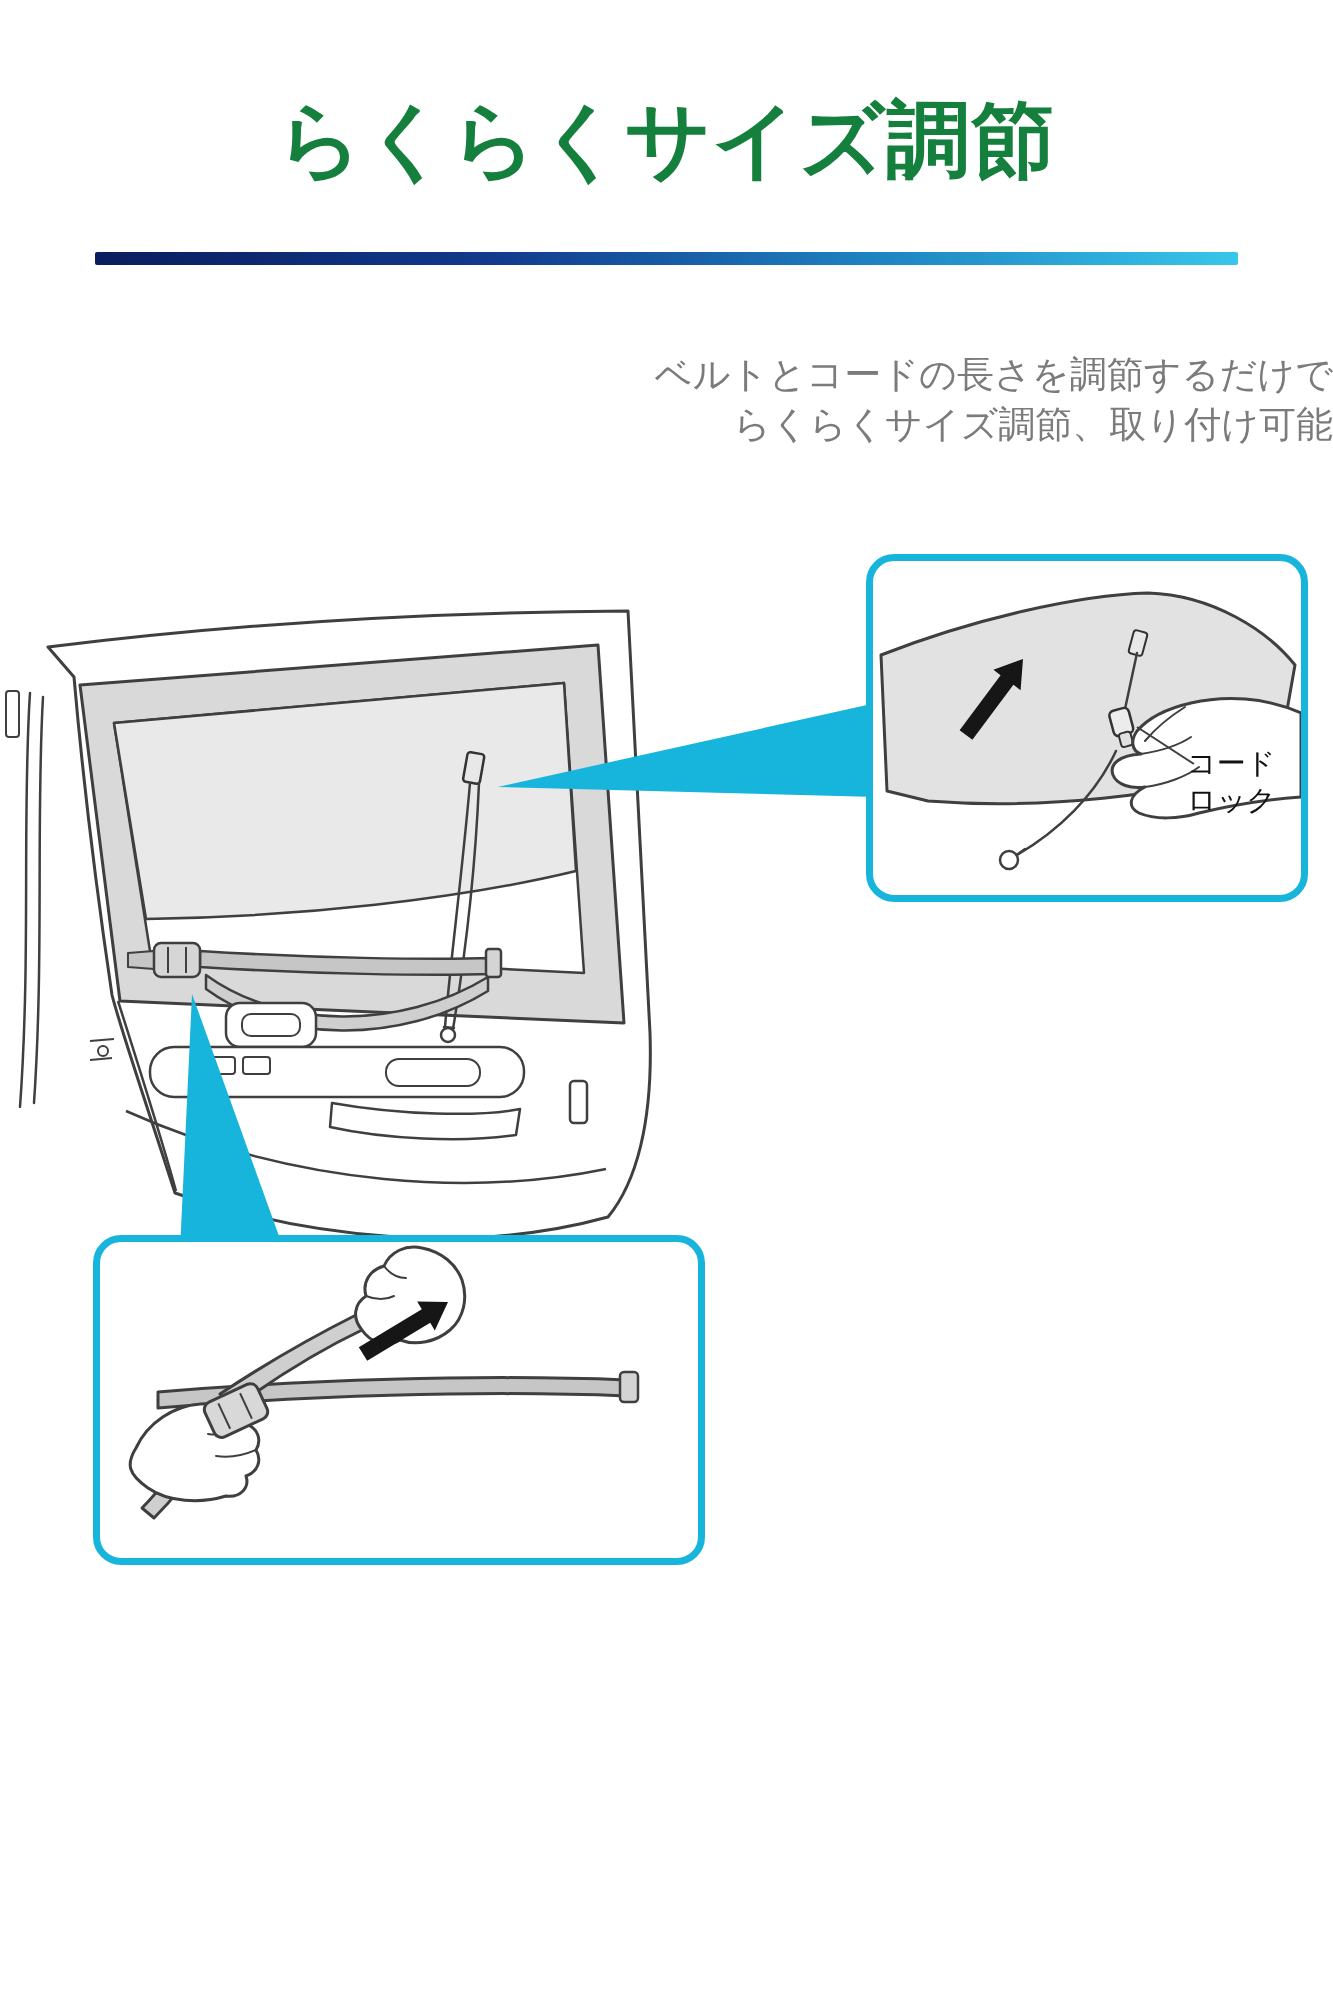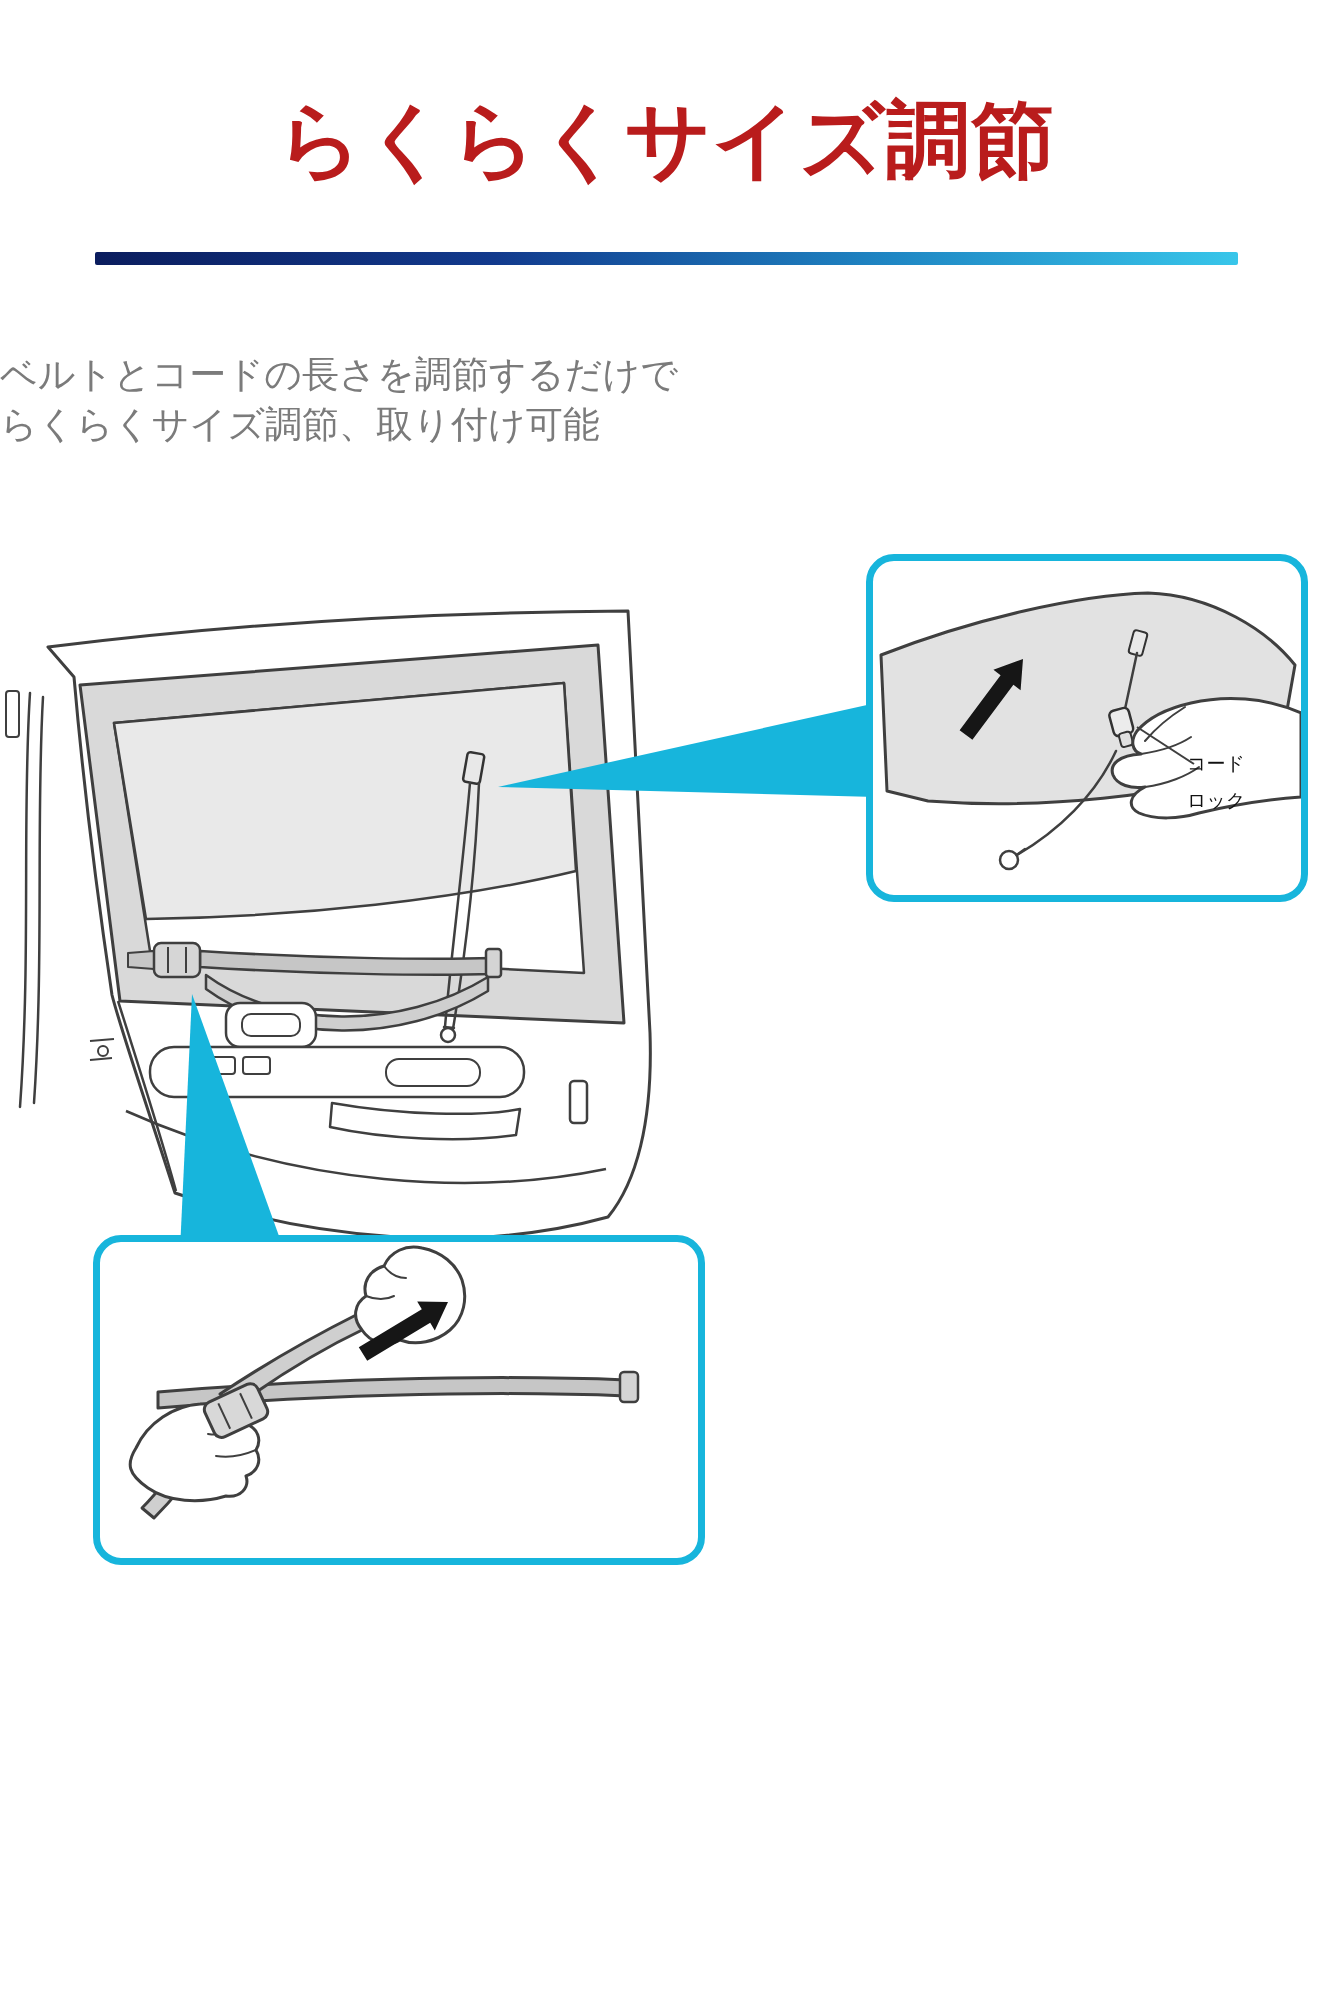--- a/index.html
+++ b/index.html
@@ -4,44 +4,44 @@
 <style>
   html,body{margin:0;padding:0;background:#fff;}
   #canvas{
     position:relative;width:1333px;height:2000px;margin:0 auto;
     background:#ffffff;overflow:hidden;
     font-family:"Liberation Sans",sans-serif;
   }
   .abs{position:absolute;}
   #title{
     left:0;right:0;top:84px;text-align:center;
-    font-size:84px;font-weight:800;color:#b91c1c;letter-spacing:1px;
+    font-size:84px;font-weight:800;color:#15803d;letter-spacing:1px;
   }
   #divider{
     left:95px;top:252px;width:1143px;height:13px;border-radius:2px;
     background:linear-gradient(90deg,#0b1d5e 0%,#123a8d 35%,#1f87c4 70%,#38c6ea 100%);
   }
   #subtitle{
-    left:0;right:0;top:350px;text-align:left;
+    left:0;right:0;top:350px;text-align:right;
     font-size:37px;line-height:50px;color:#7b7b7b;font-weight:500;
   }
   #main-illo{left:0;top:555px;z-index:0;}
   .wedge{z-index:1;}
   #wedge1{left:492px;top:695px;}
   #wedge2{left:155px;top:988px;}
   .inset-box{
     position:absolute;background:#fff;border:7px solid #17b5dc;
     border-radius:28px;z-index:2;box-sizing:border-box;overflow:hidden;
   }
   #inset-tr{left:866px;top:554px;width:442px;height:348px;}
   #inset-bl{left:93px;top:1235px;width:612px;height:330px;}
   .inset-box svg{position:absolute;left:0;top:0;}
   #cordlock-label{
     position:absolute;left:314px;top:184px;width:110px;
-    font-size:19px;line-height:37px;color:#111;font-weight:500;
+    font-size:29px;line-height:37px;color:#111;font-weight:500;
   }
 </style>
 </head>
 <body>
 
 <div id="canvas">
 
   <div id="title" class="abs">らくらくサイズ調節</div>
 
   <div id="divider" class="abs"></div>

